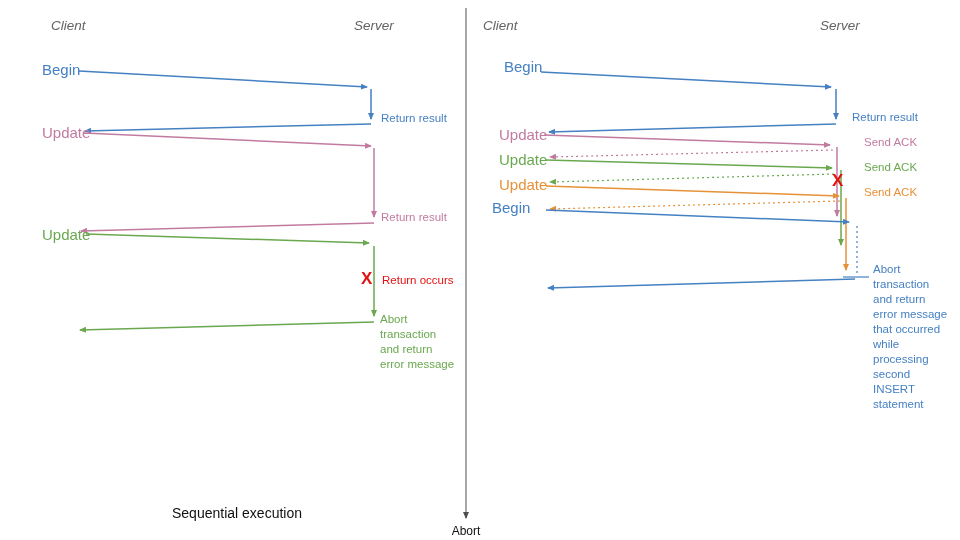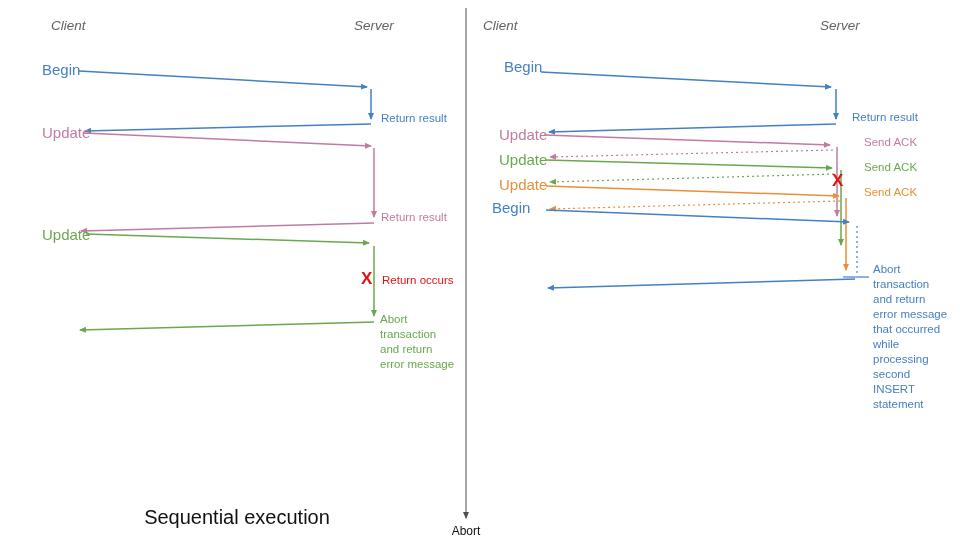--- a/index.html
+++ b/index.html
@@ -11,21 +11,21 @@
   .lbl{position:absolute;white-space:pre-line;line-height:1.25;}
   .hdr{font-style:italic;color:#636363;font-size:13.5px;}
   .cmd{font-size:15px;}
   .resp{font-size:11.5px;line-height:15px;}
   .blue{color:#4580c2;}
   .magenta{color:#c27ba0;}
   .green{color:#6aa84f;}
   .orange{color:#e69138;}
   .red{color:#e31212;}
   .xmark{font-size:17px;font-weight:bold;color:#e31212;line-height:17px;}
-  .caption{font-size:20px;color:#111111;width:200px;text-align:center;}
+  .caption{font-size:14px;color:#111111;width:200px;text-align:center;}
   .time-lbl{font-size:12px;color:#111111;width:60px;text-align:center;}
   .s-blue{stroke:#4580c2;}
   .s-magenta{stroke:#c27ba0;}
   .s-green{stroke:#6aa84f;}
   .s-orange{stroke:#e69138;}
   .wire{fill:none;stroke-width:1.5;}
   .dotted{fill:none;stroke-width:1.2;stroke-dasharray:2,3;}
   .divider{stroke:#4d4d4d;stroke-width:1;fill:none;}
 </style>
 </head>

